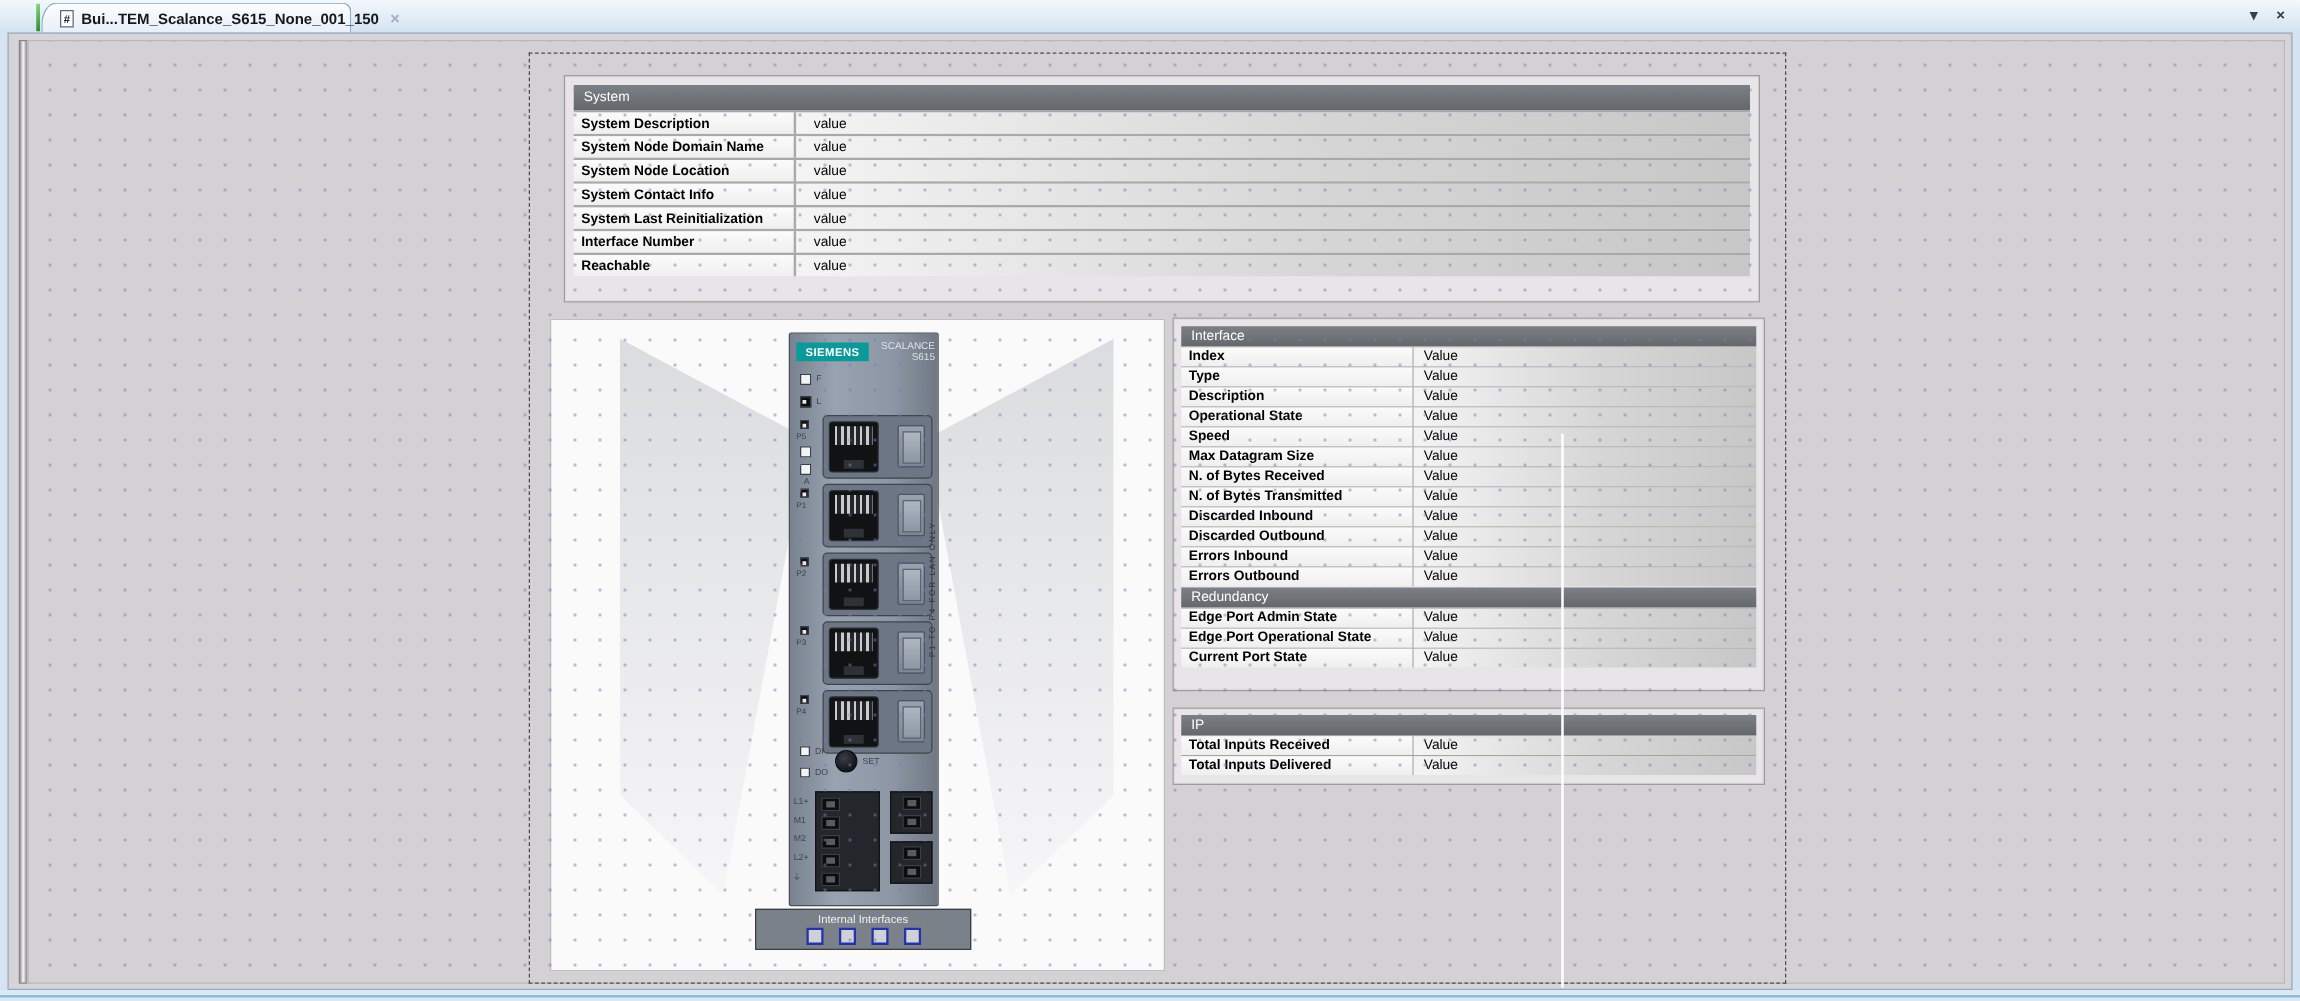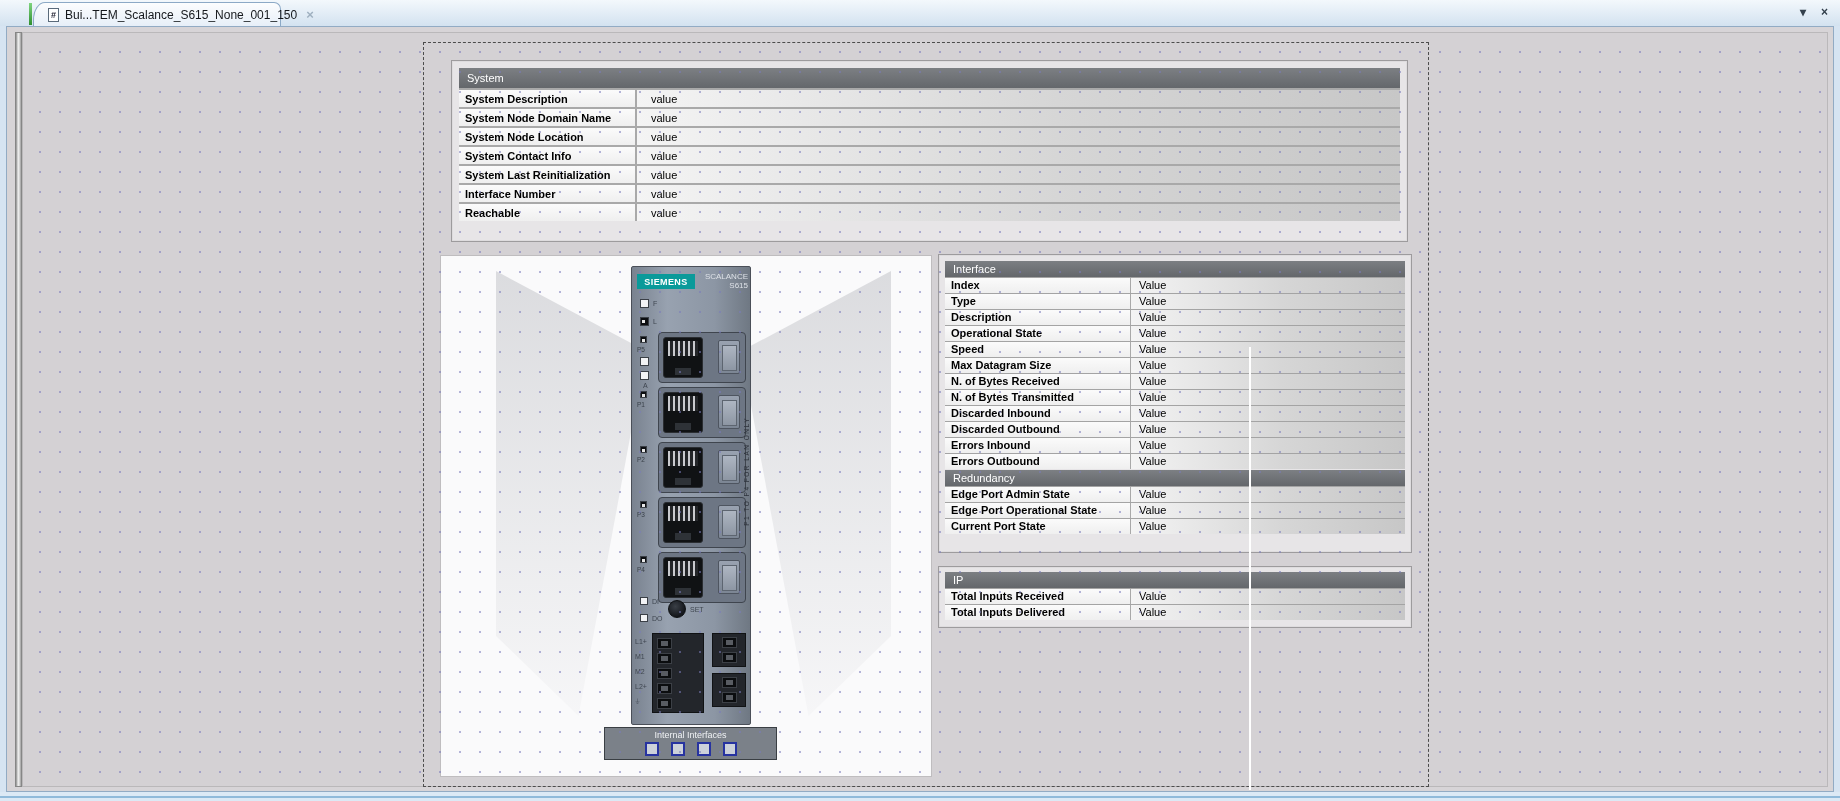--- a/index.html
+++ b/index.html
@@ -11,21 +11,21 @@
     background:linear-gradient(#f3f8fc,#d3e2f0); }
   .tab-accent { position:absolute; left:29px; top:3px; width:3px; height:22px;
     background:linear-gradient(#7fd47f,#2f8f2f); }
   .tab { position:absolute; left:33px; top:2px; height:24px; width:248px;
     background:linear-gradient(#fcfdfe,#e7eff8);
     border:1px solid #8ca9c6; border-bottom:none;
     border-radius:12px 7px 0 0 / 18px 7px 0 0;
     display:flex; align-items:center; padding:0 8px 0 14px; }
   .tab-icon { width:11px; height:14px; background:#fff; border:1px solid #5a6a7a;
     font-size:9px; line-height:12px; text-align:center; color:#223; font-weight:bold; flex:none; }
-  .tab-title { margin-left:6px; font-size:12px; font-weight:normal; color:#15181c; white-space:nowrap; }
+  .tab-title { margin-left:6px; font-size:12px; font-weight:bold; color:#15181c; white-space:nowrap; }
   .tab-close { margin-left:9px; font-size:13px; font-weight:bold; color:#9fb0c0; line-height:12px; }
   .win-controls { position:absolute; right:12px; top:5px; display:flex; gap:15px;
     font-size:12px; color:#33404c; font-weight:bold; }
   .win-controls span { cursor:default; }
   .bottom-strip { position:absolute; left:0; right:0; bottom:0; height:9px; background:#dce9f5; }
   .bottom-line { position:absolute; left:0; right:0; bottom:3px; height:2px; background:#90bada; }
 
   
   .editor { position:absolute; left:6px; top:26px; width:1828px; height:766px;
     background:#d7d4d7; border:1px solid #92abc4; }

